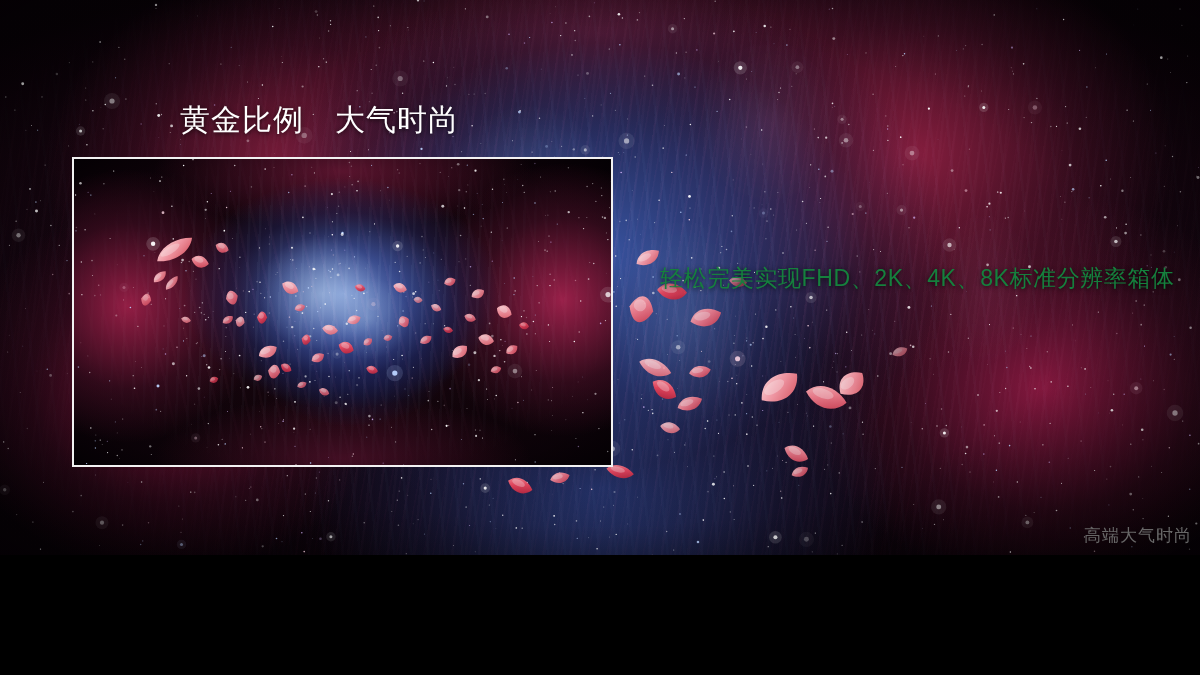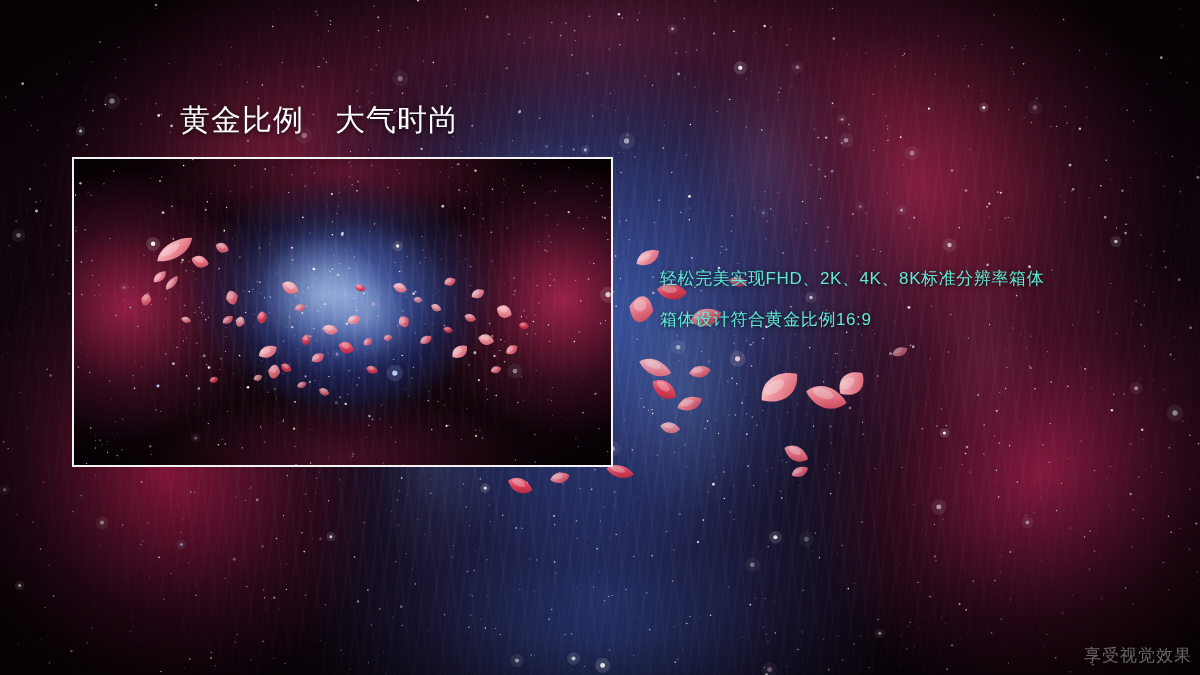--- a/index.html
+++ b/index.html
@@ -3,21 +3,21 @@
 <meta charset="utf-8">
 <style>
   html, body {
     margin: 0;
     padding: 0;
     background: #000;
   }
   #slide {
     position: relative;
     width: 1200px;
-    height: 675px;
+    height: 555px;
     overflow: hidden;
     background: #0a0306;
     font-family: "Liberation Sans", "DejaVu Sans", sans-serif;
   }
 
   
   .nebula-layer {
     position: absolute;
     inset: 0;
     pointer-events: none;
@@ -111,22 +111,22 @@
     letter-spacing: 1px;
     white-space: pre;
     text-shadow: 0 1px 5px rgba(0,0,0,0.75);
   }
   #body-copy {
     position: absolute;
     left: 660px; top: 258px;
     width: 510px;
   }
   .copy-line {
-    color: #5eead4;
-    font-size: 17px;
+    color: #15803d;
+    font-size: 23px;
     line-height: 41px;
     letter-spacing: 0.6px;
     white-space: nowrap;
     text-shadow: 0 1px 5px rgba(0,0,0,0.8);
   }
   #watermark {
     position: absolute;
     right: 8px; bottom: 8px;
     color: #6d6d6d;
     font-size: 17px;
@@ -2336,17 +2336,16 @@
         </g>
         <g transform="translate(250,233) rotate(24)" opacity="0.82">
           <path d="M -5.5 0 C -3.08 -4.96 1.98 -4.64 5.5 -0.64 C 3.3 4.16 -1.76 4.8 -5.5 0 Z" fill="url(#inp-mid)"></path>
           <ellipse cx="-1.1" cy="-1.1" rx="2.9" ry="1.6" fill="#ffffff" opacity="0.30"></ellipse>
         </g>
       </svg>
   </div>
 
   <div id="body-copy">
     <div class="copy-line">轻松完美实现FHD、2K、4K、8K标准分辨率箱体</div>
-    <div class="copy-line">箱体设计符合黄金比例16:9</div>
   </div>
 
-  <div id="watermark">享受视觉效果</div>
+  <div id="watermark">高端大气时尚</div>
 </div>
 
 </body></html>

